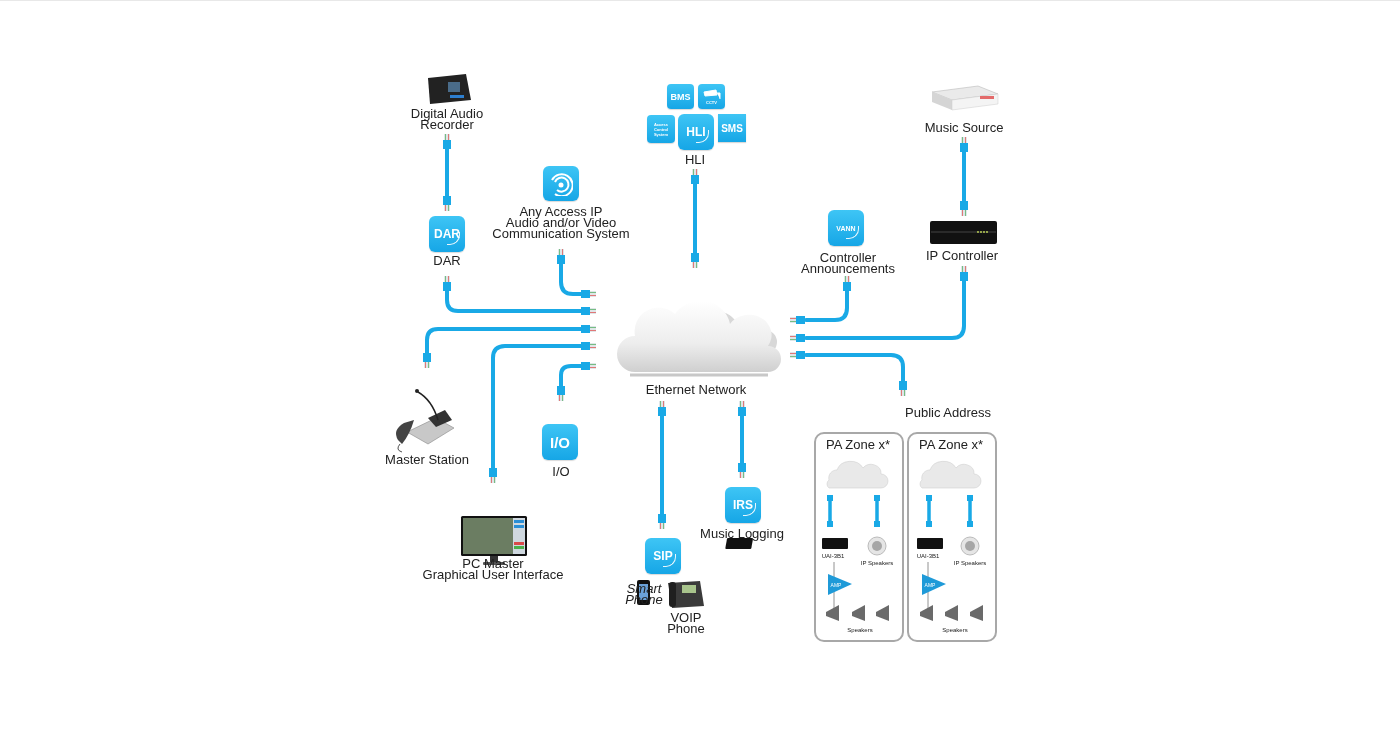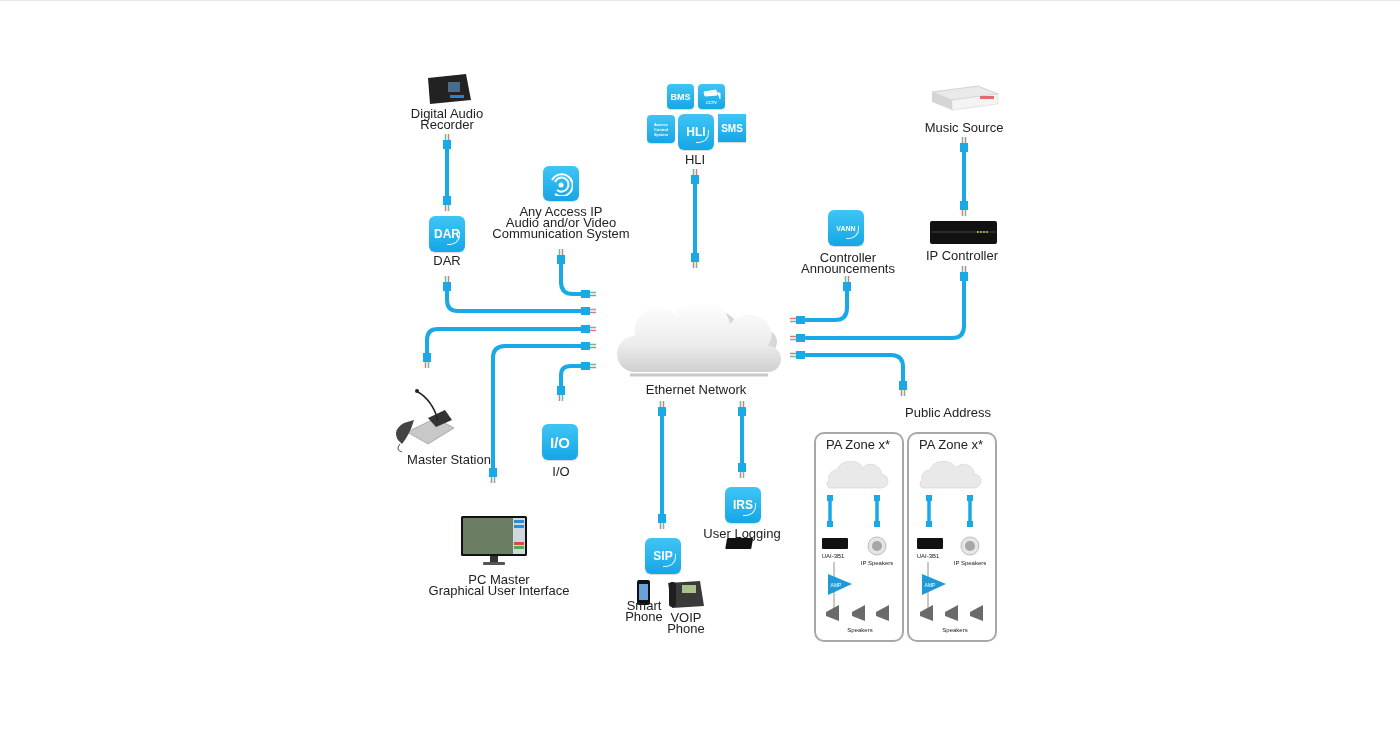--- a/index.html
+++ b/index.html
@@ -270,35 +270,35 @@
 </div>
 <div class="lbl" style="left:695px;top:154px;">HLI</div>
 <div class="lbl" style="left:964px;top:122px;">Music Source</div>
 <div class="lbl" style="left:962px;top:250px;text-align:center;">IP Controller</div>
 <div class="lbl" style="left:848px;top:252px;">
   <div>Controller</div>
   <div>Announcements</div>
 </div>
 <div class="lbl" style="left:696px;top:384px;">Ethernet Network</div>
 <div class="lbl" style="left:948px;top:407px;">Public Address</div>
-<div class="lbl" style="left:449px;top:454px;text-align:right;">Master Station</div>
+<div class="lbl" style="left:427px;top:454px;text-align:right;">Master Station</div>
 <div class="lbl" style="left:561px;top:466px;">I/O</div>
-<div class="lbl" style="left:493px;top:574px;margin-left:6px;">
+<div class="lbl" style="left:493px;top:558px;">
   <div>PC Master</div>
   <div>Graphical User Interface</div>
 </div>
-<div class="lbl" style="left:644px;top:600px;">
+<div class="lbl" style="left:644px;top:583px;font-style:italic;">
   <div>Smart</div>
   <div>Phone</div>
 </div>
 <div class="lbl" style="left:686px;top:612px;">
   <div>VOIP</div>
   <div>Phone</div>
 </div>
-<div class="lbl" style="left:742px;top:528px;">User Logging</div>
+<div class="lbl" style="left:742px;top:528px;">Music Logging</div>
 
 <div class="lbl" style="left:858px;top:439px;z-index:2;">PA Zone x*</div>
 <div class="lbl sm" style="left:833px;top:553px;z-index:2;">UAI-3B1</div>
 <div class="lbl sm" style="left:877px;top:560px;z-index:2;">IP Speakers</div>
 <div class="lbl sm" style="left:836px;top:582px;z-index:2;color:#fff;font-size:5px;">AMP</div>
 <div class="lbl sm" style="left:860px;top:627px;z-index:2;">Speakers</div>
 
 <div class="lbl" style="left:951px;top:439px;z-index:2;">PA Zone x*</div>
 <div class="lbl sm" style="left:928px;top:553px;z-index:2;">UAI-3B1</div>
 <div class="lbl sm" style="left:970px;top:560px;z-index:2;">IP Speakers</div>

